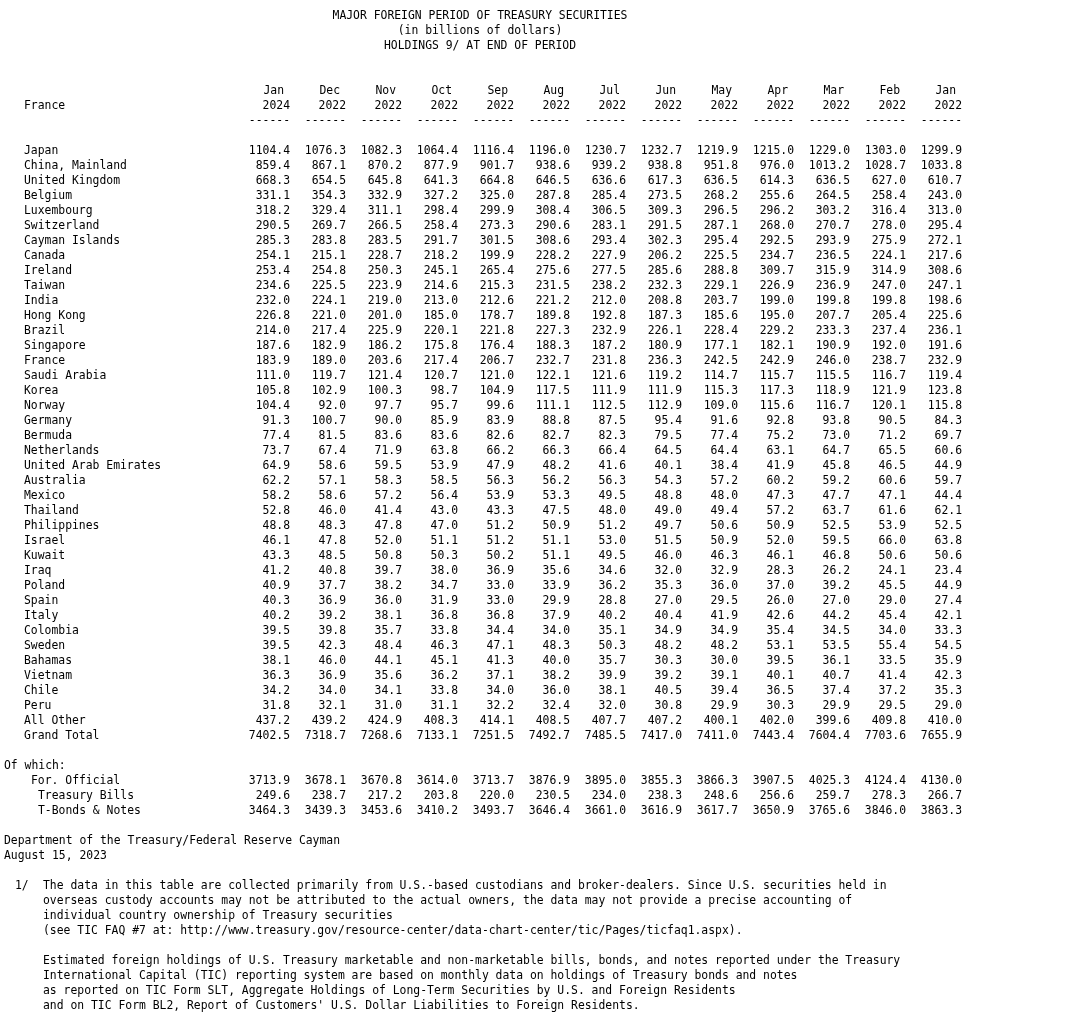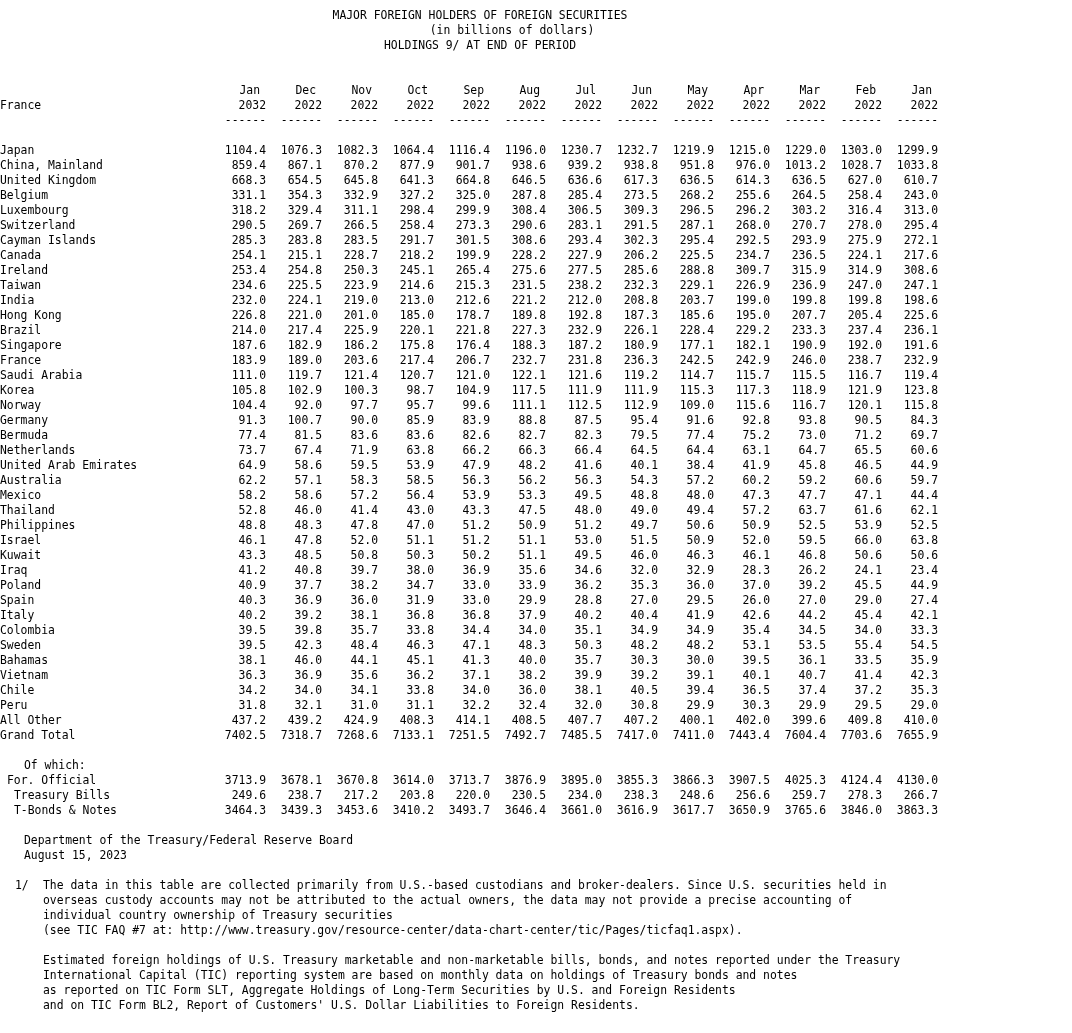--- a/index.html
+++ b/index.html
@@ -1,43 +1,43 @@
 <!DOCTYPE html>
 <html><head>
 <meta charset="utf-8">
 <style>
   html, body { margin:0; padding:0; background:#ffffff; }
   body { width:1072px; height:1033px; overflow:hidden; position:relative;
          font-family:"DejaVu Sans Mono","Liberation Mono",monospace; font-size:11.4px; color:#000; }
-  .line { position:absolute; left:24px; height:15px; line-height:15px; white-space:pre;text-align:right; }
+  .line { position:absolute; left:4px; height:15px; line-height:15px; white-space:pre;text-align:right; }
   .center { position:absolute; left:0; width:960px; text-align:center; height:15px; line-height:15px; white-space:pre; }
-  .row { position:absolute; left:0; height:15px; line-height:15px; white-space:pre; display:flex; }
+  .row { position:absolute; left:24px; height:15px; line-height:15px; white-space:pre; display:flex; }
   .label { width:210px; white-space:pre; }
   .cell { width:56px; text-align:right; white-space:pre; }
   .dash { width:56px; text-align:right; white-space:pre; }
   .indent1 { padding-left:7px; width:203px; }
   .indent2 { padding-left:14px; width:196px; }
   .fn { position:absolute; left:8px; white-space:pre; line-height:15px; }
 </style>
 </head>
 <body>
 
 <div>
-  <div class="center" style="top:8px;">MAJOR FOREIGN HOLDERS OF FOREIGN SECURITIES</div>
-  <div class="center" style="top:23px;margin-left:32px;">(in billions of dollars)</div>
+  <div class="center" style="top:8px;">MAJOR FOREIGN PERIOD OF TREASURY SECURITIES</div>
+  <div class="center" style="top:23px;">(in billions of dollars)</div>
   <div class="center" style="top:38px;">HOLDINGS 9/ AT END OF PERIOD</div>
 </div>
 
 <div>
   <div class="row" style="top:83px;" id="hdr-months">
     <span class="label"></span>
   <span class="cell" style="padding-right: 6px; width: 50px;">Jan</span><span class="cell" style="padding-right: 6px; width: 50px;">Dec</span><span class="cell" style="padding-right: 6px; width: 50px;">Nov</span><span class="cell" style="padding-right: 6px; width: 50px;">Oct</span><span class="cell" style="padding-right: 6px; width: 50px;">Sep</span><span class="cell" style="padding-right: 6px; width: 50px;">Aug</span><span class="cell" style="padding-right: 6px; width: 50px;">Jul</span><span class="cell" style="padding-right: 6px; width: 50px;">Jun</span><span class="cell" style="padding-right: 6px; width: 50px;">May</span><span class="cell" style="padding-right: 6px; width: 50px;">Apr</span><span class="cell" style="padding-right: 6px; width: 50px;">Mar</span><span class="cell" style="padding-right: 6px; width: 50px;">Feb</span><span class="cell" style="padding-right: 6px; width: 50px;">Jan</span></div>
   <div class="row" style="top:98px;" id="hdr-years">
     <span class="label">France</span>
-  <span class="cell">2032</span><span class="cell">2022</span><span class="cell">2022</span><span class="cell">2022</span><span class="cell">2022</span><span class="cell">2022</span><span class="cell">2022</span><span class="cell">2022</span><span class="cell">2022</span><span class="cell">2022</span><span class="cell">2022</span><span class="cell">2022</span><span class="cell">2022</span></div>
+  <span class="cell">2024</span><span class="cell">2022</span><span class="cell">2022</span><span class="cell">2022</span><span class="cell">2022</span><span class="cell">2022</span><span class="cell">2022</span><span class="cell">2022</span><span class="cell">2022</span><span class="cell">2022</span><span class="cell">2022</span><span class="cell">2022</span><span class="cell">2022</span></div>
   <div class="row" style="top:113px;" id="hdr-dashes">
     <span class="label"></span>
   <span class="dash">------</span><span class="dash">------</span><span class="dash">------</span><span class="dash">------</span><span class="dash">------</span><span class="dash">------</span><span class="dash">------</span><span class="dash">------</span><span class="dash">------</span><span class="dash">------</span><span class="dash">------</span><span class="dash">------</span><span class="dash">------</span></div>
 </div>
 
 <div id="table-body">
     <div class="row" style="top: 143px;"><span class="label">Japan</span><span class="cell">1104.4</span><span class="cell">1076.3</span><span class="cell">1082.3</span><span class="cell">1064.4</span><span class="cell">1116.4</span><span class="cell">1196.0</span><span class="cell">1230.7</span><span class="cell">1232.7</span><span class="cell">1219.9</span><span class="cell">1215.0</span><span class="cell">1229.0</span><span class="cell">1303.0</span><span class="cell">1299.9</span></div>
     <div class="row" style="top: 158px;"><span class="label">China, Mainland</span><span class="cell">859.4</span><span class="cell">867.1</span><span class="cell">870.2</span><span class="cell">877.9</span><span class="cell">901.7</span><span class="cell">938.6</span><span class="cell">939.2</span><span class="cell">938.8</span><span class="cell">951.8</span><span class="cell">976.0</span><span class="cell">1013.2</span><span class="cell">1028.7</span><span class="cell">1033.8</span></div>
     <div class="row" style="top: 173px;"><span class="label">United Kingdom</span><span class="cell">668.3</span><span class="cell">654.5</span><span class="cell">645.8</span><span class="cell">641.3</span><span class="cell">664.8</span><span class="cell">646.5</span><span class="cell">636.6</span><span class="cell">617.3</span><span class="cell">636.5</span><span class="cell">614.3</span><span class="cell">636.5</span><span class="cell">627.0</span><span class="cell">610.7</span></div>
     <div class="row" style="top: 188px;"><span class="label">Belgium</span><span class="cell">331.1</span><span class="cell">354.3</span><span class="cell">332.9</span><span class="cell">327.2</span><span class="cell">325.0</span><span class="cell">287.8</span><span class="cell">285.4</span><span class="cell">273.5</span><span class="cell">268.2</span><span class="cell">255.6</span><span class="cell">264.5</span><span class="cell">258.4</span><span class="cell">243.0</span></div>
@@ -79,20 +79,20 @@
     <div class="row" style="top: 728px;"><span class="label">Grand Total</span><span class="cell">7402.5</span><span class="cell">7318.7</span><span class="cell">7268.6</span><span class="cell">7133.1</span><span class="cell">7251.5</span><span class="cell">7492.7</span><span class="cell">7485.5</span><span class="cell">7417.0</span><span class="cell">7411.0</span><span class="cell">7443.4</span><span class="cell">7604.4</span><span class="cell">7703.6</span><span class="cell">7655.9</span></div>
   </div>
 
 <div class="line" style="top:758px;">Of which:</div>
 <div id="of-which-body">
     <div class="row" style="top: 773px;"><span class="label indent1">For. Official</span><span class="cell">3713.9</span><span class="cell">3678.1</span><span class="cell">3670.8</span><span class="cell">3614.0</span><span class="cell">3713.7</span><span class="cell">3876.9</span><span class="cell">3895.0</span><span class="cell">3855.3</span><span class="cell">3866.3</span><span class="cell">3907.5</span><span class="cell">4025.3</span><span class="cell">4124.4</span><span class="cell">4130.0</span></div>
     <div class="row" style="top: 788px;"><span class="label indent2">Treasury Bills</span><span class="cell">249.6</span><span class="cell">238.7</span><span class="cell">217.2</span><span class="cell">203.8</span><span class="cell">220.0</span><span class="cell">230.5</span><span class="cell">234.0</span><span class="cell">238.3</span><span class="cell">248.6</span><span class="cell">256.6</span><span class="cell">259.7</span><span class="cell">278.3</span><span class="cell">266.7</span></div>
     <div class="row" style="top: 803px;"><span class="label indent2">T-Bonds &amp; Notes</span><span class="cell">3464.3</span><span class="cell">3439.3</span><span class="cell">3453.6</span><span class="cell">3410.2</span><span class="cell">3493.7</span><span class="cell">3646.4</span><span class="cell">3661.0</span><span class="cell">3616.9</span><span class="cell">3617.7</span><span class="cell">3650.9</span><span class="cell">3765.6</span><span class="cell">3846.0</span><span class="cell">3863.3</span></div>
   </div>
 
-<div class="line" style="top:833px;">Department of the Treasury/Federal Reserve Board</div>
+<div class="line" style="top:833px;">Department of the Treasury/Federal Reserve Cayman</div>
 <div class="line" style="top:848px;">August 15, 2023</div>
 
 <div>
   <div class="fn" style="top:878px; left:15px;">1/</div>
   <div id="fn-p1" class="fn" style="top:878px; left:43px;"><div>The data in this table are collected primarily from U.S.-based custodians and broker-dealers. Since U.S. securities held in</div><div>overseas custody accounts may not be attributed to the actual owners, the data may not provide a precise accounting of</div><div>individual country ownership of Treasury securities</div><div>(see TIC FAQ #7 at: http://www.treasury.gov/resource-center/data-chart-center/tic/Pages/ticfaq1.aspx).</div></div>
   <div id="fn-p2" class="fn" style="top:953px; left:43px;"><div>Estimated foreign holdings of U.S. Treasury marketable and non-marketable bills, bonds, and notes reported under the Treasury</div><div>International Capital (TIC) reporting system are based on monthly data on holdings of Treasury bonds and notes</div><div>as reported on TIC Form SLT, Aggregate Holdings of Long-Term Securities by U.S. and Foreign Residents</div><div>and on TIC Form BL2, Report of Customers' U.S. Dollar Liabilities to Foreign Residents.</div></div>
 </div>
 
 </body></html>

